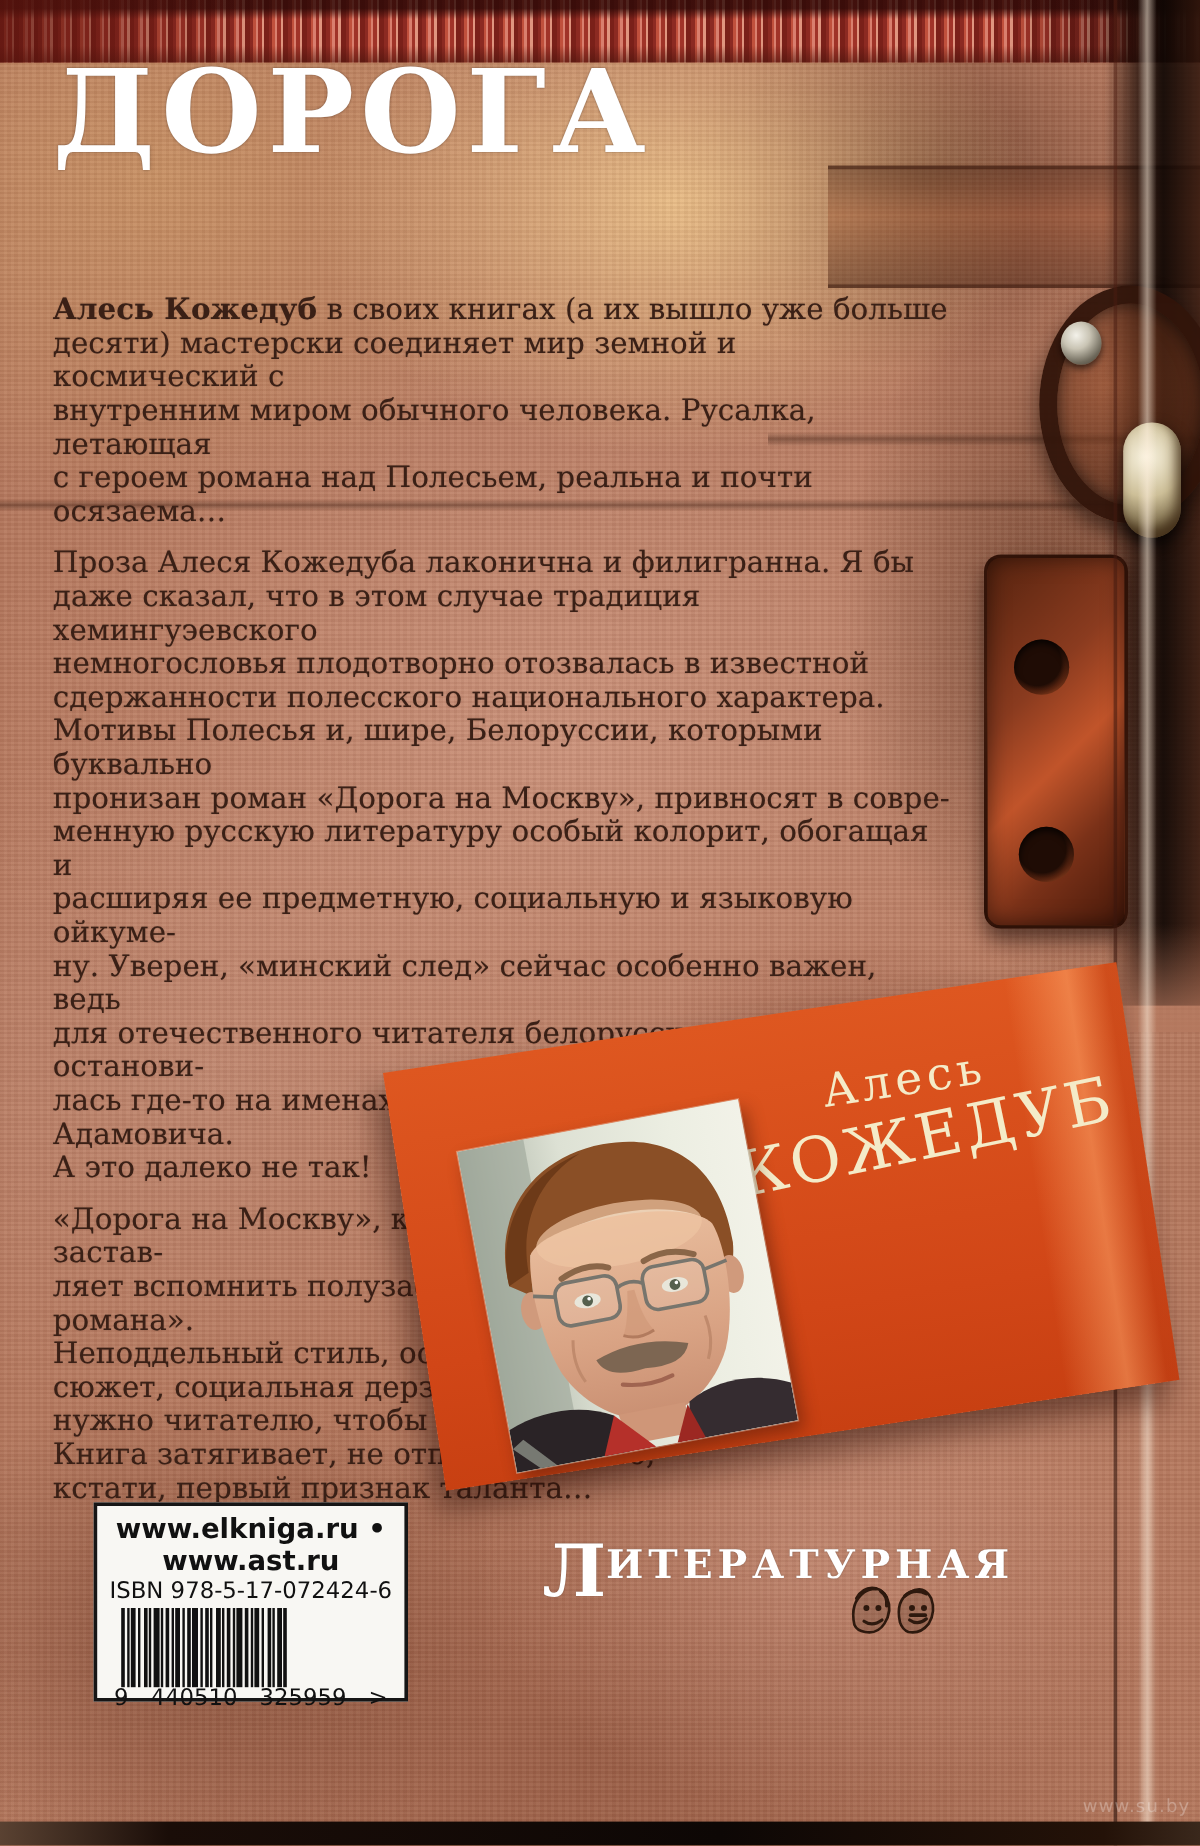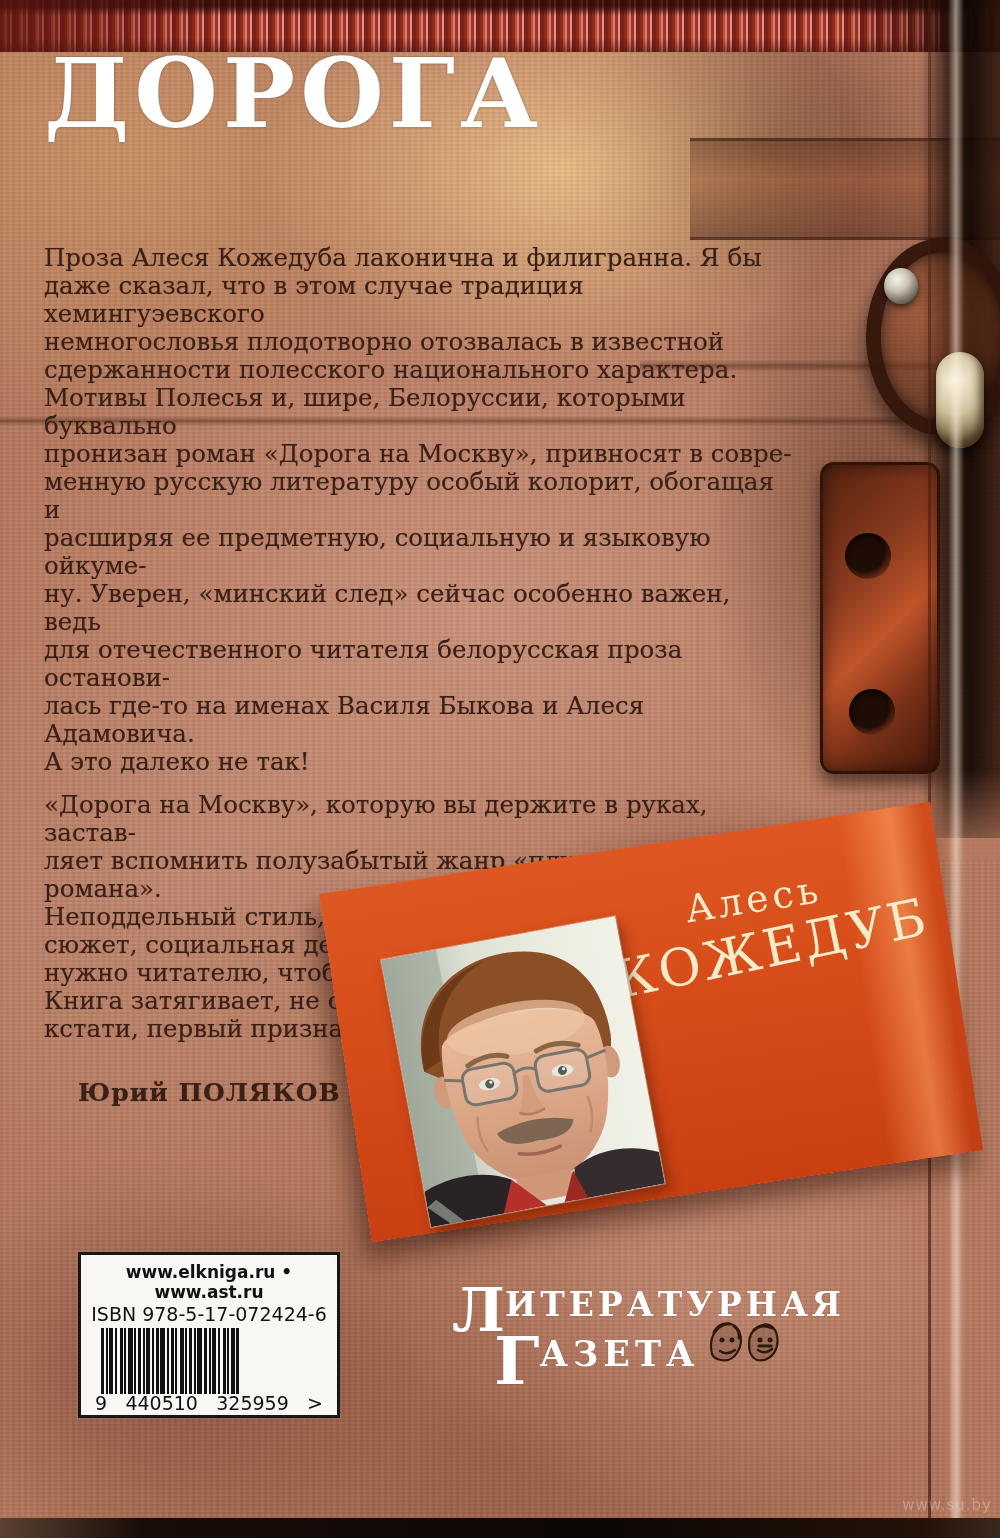--- a/index.html
+++ b/index.html
@@ -123,21 +123,21 @@
     transform:rotate(-2deg);
     box-shadow:0 0 0 1px rgba(245,240,225,.35), 4px 8px 14px rgba(60,18,6,.45);
     overflow:hidden;background:#dfe3d8;
   }
   
   .pubbox{
     position:absolute;left:78px;top:1252px;width:262px;height:166px;z-index:6;
     background:#f8f7f3;border:3px solid #161616;box-sizing:border-box;
     font-family:"DejaVu Sans", sans-serif;color:#111;text-align:center;
   }
-  .sites{font-size:17px;font-weight:bold;margin-top:7px;letter-spacing:0px;}
+  .sites{font-size:23px;font-weight:bold;margin-top:7px;letter-spacing:0px;}
   .isbn{font-size:19px;margin-top:1px;}
   .barcode{width:216px;height:66px;margin:3px auto 0;display:flex;align-items:flex-start;}
   .barcode .bar{height:100%;background:#111;}
   .barcode .gap{height:100%;background:transparent;}
   .bcdigits{display:flex;justify-content:space-between;width:228px;margin:-2px auto 0;font-size:19px;}
   
   .lg{position:absolute;left:452px;top:1280px;z-index:6;color:#ffffff;font-weight:bold;
       text-shadow:0 0 1px rgba(46,25,14,.5);}
   .lg-line1{font-size:33px;letter-spacing:4px;line-height:1;}
   .lg-big{font-size:60px;vertical-align:-15px;letter-spacing:0;}
@@ -176,20 +176,24 @@
   <div class="hole" style="left:26px;top:224px;"></div>
 </div>
 <div class="edge-crease"></div>
 <div class="edge-highlight"></div>
 
 <div class="title-block">
   <div class="title-line1">ДОРОГА</div>
 </div>
 
 <div class="blurb">
+  <p><span class="lead">Алесь Кожедуб</span><span> в своих книгах (а их вышло уже больше
+десяти) мастерски соединяет мир земной и космический с
+внутренним миром обычного человека. Русалка, летающая
+с героем романа над Полесьем, реальна и почти осязаема…</span></p>
   <p>Проза Алеся Кожедуба лаконична и филигранна. Я бы
 даже сказал, что в этом случае традиция хемингуэевского
 немногословья плодотворно отозвалась в известной
 сдержанности полесского национального характера.
 Мотивы Полесья и, шире, Белоруссии, которыми буквально
 пронизан роман «Дорога на Москву», привносят в совре-
 менную русскую литературу особый колорит, обогащая и
 расширяя ее предметную, социальную и языковую ойкуме-
 ну. Уверен, «минский след» сейчас особенно важен, ведь
 для отечественного читателя белорусская проза останови-
@@ -340,21 +344,20 @@
   <div class="bcdigits">
     <span>9</span>
     <span>440510</span>
     <span>325959</span>
     <span>&gt;</span>
   </div>
 </div>
 
 <div class="lg">
   <div class="lg-line1"><span class="lg-big">Л</span><span>ИТЕРАТУРНАЯ</span></div>
-  <div class="lg-line2"><span class="lg-big2">Г</span><span>АЗЕТА</span></div>
 </div>
 <div class="faces">
   <svg width="76" height="50" viewBox="0 0 76 50" xmlns="http://www.w3.org/2000/svg">
     <g stroke="#2e190e" fill="none" stroke-width="2.2" stroke-linecap="round">
       <path d="M6,36 Q2,18 14,9 Q26,1 33,13 Q38,24 31,35 Q25,44 15,42 Q8,41 6,36 Z" fill="rgba(46,25,14,0.18)"></path>
       <path d="M8,14 Q14,4 24,6 M28,8 Q34,12 33,20" stroke-width="3"></path>
       <circle cx="16" cy="22" r="1.4" fill="#2e190e"></circle>
       <circle cx="26" cy="22" r="1.4" fill="#2e190e"></circle>
       <path d="M14,33 Q21,38 29,32" stroke-width="2.6"></path>
       <path d="M44,34 Q40,16 52,9 Q64,2 70,14 Q74,25 68,35 Q61,44 51,42 Q46,40 44,34 Z" fill="rgba(46,25,14,0.18)"></path>

